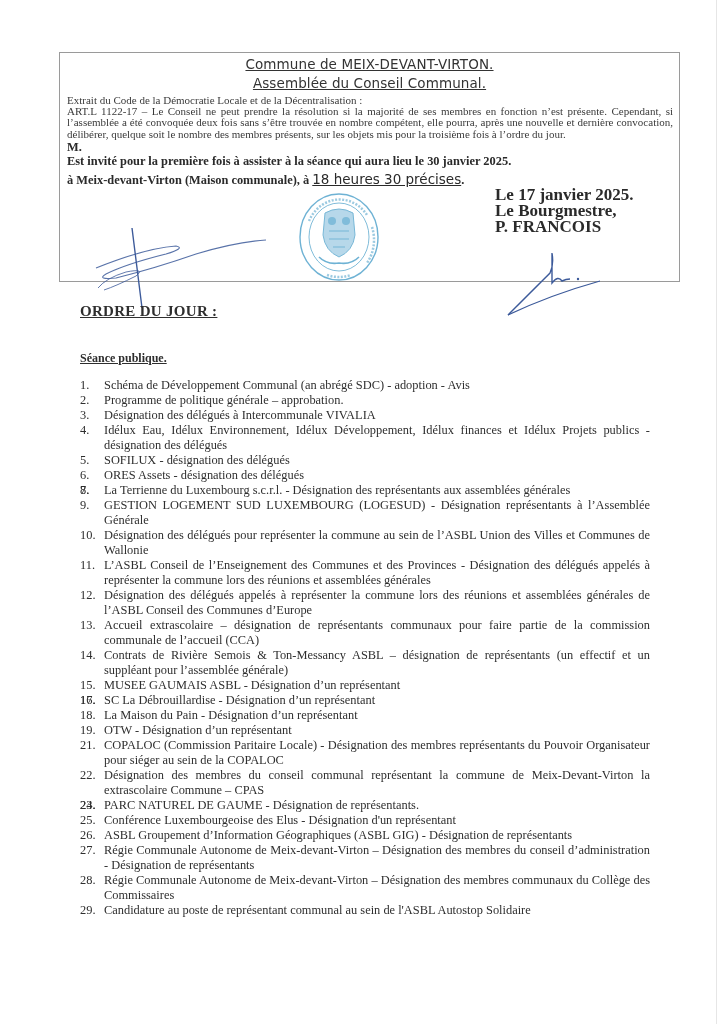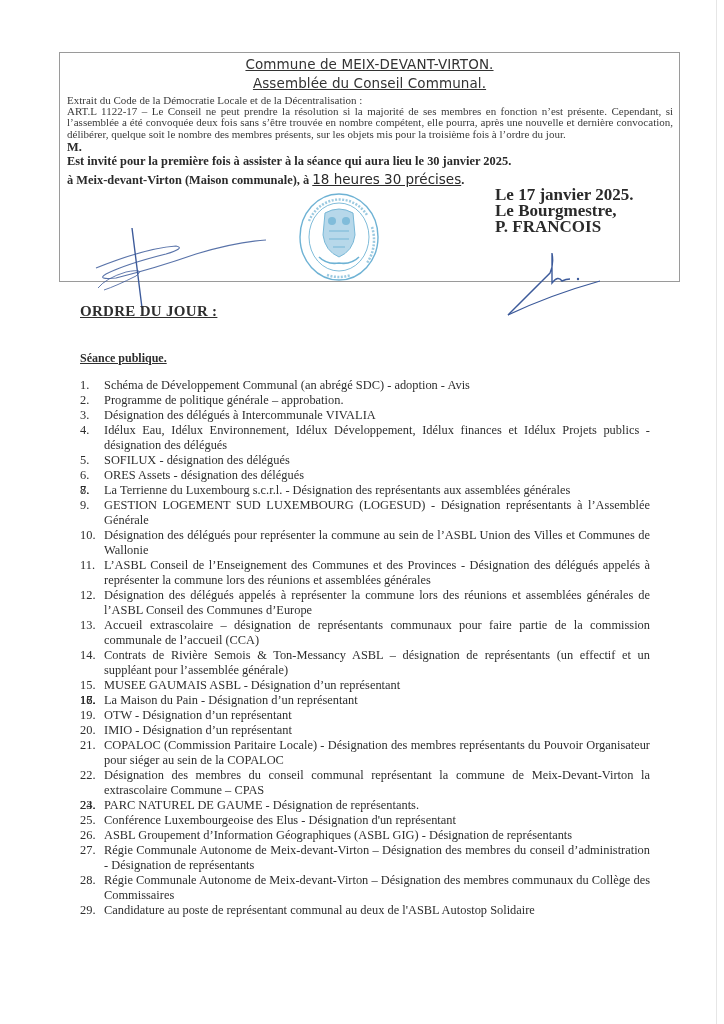--- a/index.html
+++ b/index.html
@@ -122,26 +122,25 @@
   <li><span class="num">7.</span></li>
   <li><span class="num">8.</span><span>La Terrienne du Luxembourg s.c.r.l. - Désignation des représentants aux assemblées générales</span></li>
   <li><span class="num">9.</span><span>GESTION LOGEMENT SUD LUXEMBOURG (LOGESUD) - Désignation représentants à l’Assemblée Générale</span></li>
   <li><span class="num">10.</span><span>Désignation des délégués pour représenter la commune au sein de l’ASBL Union des Villes et Communes de Wallonie</span></li>
   <li><span class="num">11.</span><span>L’ASBL Conseil de l’Enseignement des Communes et des Provinces - Désignation des délégués appelés à représenter la commune lors des réunions et assemblées générales</span></li>
   <li><span class="num">12.</span><span>Désignation des délégués appelés à représenter la commune lors des réunions et assemblées générales de l’ASBL Conseil des Communes d’Europe</span></li>
   <li><span class="num">13.</span><span>Accueil extrascolaire – désignation de représentants communaux pour faire partie de la commission communale de l’accueil (CCA)</span></li>
   <li><span class="num">14.</span><span>Contrats de Rivière Semois &amp; Ton-Messancy ASBL – désignation de représentants (un effectif et un suppléant pour l’assemblée générale)</span></li>
   <li><span class="num">15.</span><span>MUSEE GAUMAIS ASBL - Désignation d’un représentant</span></li>
   <li><span class="num">16.</span></li>
-  <li><span class="num">17.</span></li>
+  <li><span class="num">17.</span><span>SC La Débrouillardise - Désignation d’un représentant</span></li>
   <li><span class="num">18.</span><span>La Maison du Pain - Désignation d’un représentant</span></li>
   <li><span class="num">19.</span><span>OTW - Désignation d’un représentant</span></li>
-  <li><span class="num">20.</span><span>IMIO - Désignation d’un représentant</span></li>
   <li><span class="num">21.</span><span>COPALOC (Commission Paritaire Locale) - Désignation des membres représentants du Pouvoir Organisateur pour siéger au sein de la COPALOC</span></li>
   <li><span class="num">22.</span><span>Désignation des membres du conseil communal représentant la commune de Meix-Devant-Virton la extrascolaire Commune – CPAS</span></li>
   <li><span class="num">23.</span></li>
   <li><span class="num">24.</span><span>PARC NATUREL DE GAUME - Désignation de représentants.</span></li>
   <li><span class="num">25.</span><span>Conférence Luxembourgeoise des Elus - Désignation d'un représentant</span></li>
   <li><span class="num">26.</span><span>ASBL Groupement d’Information Géographiques (ASBL GIG) - Désignation de représentants</span></li>
   <li><span class="num">27.</span><span>Régie Communale Autonome de Meix-devant-Virton – Désignation des membres du conseil d’administration - Désignation de représentants</span></li>
   <li><span class="num">28.</span><span>Régie Communale Autonome de Meix-devant-Virton – Désignation des membres communaux du Collège des Commissaires</span></li>
-  <li><span class="num">29.</span><span>Candidature au poste de représentant communal au deux de l'ASBL Autostop Solidaire</span></li>
+  <li><span class="num">29.</span><span>Candidature au poste de représentant communal au sein de l'ASBL Autostop Solidaire</span></li>
 </ol>
 
 </body></html>

